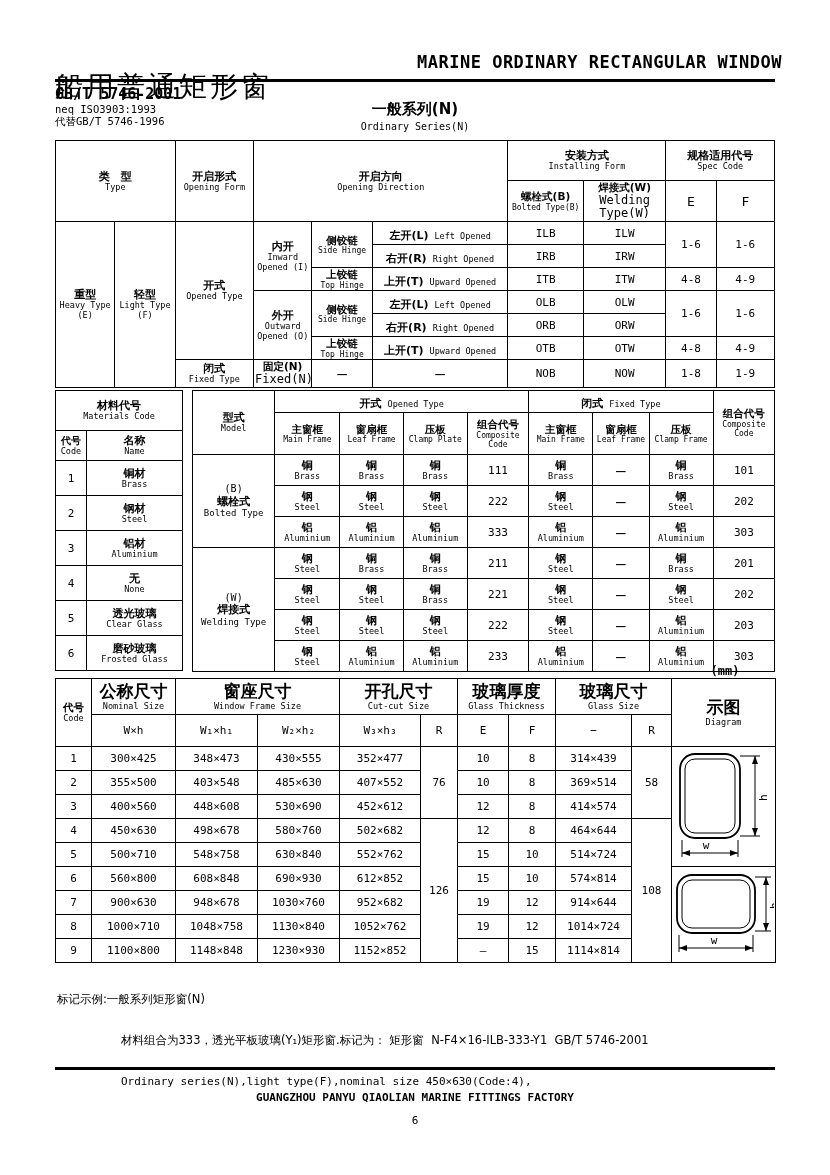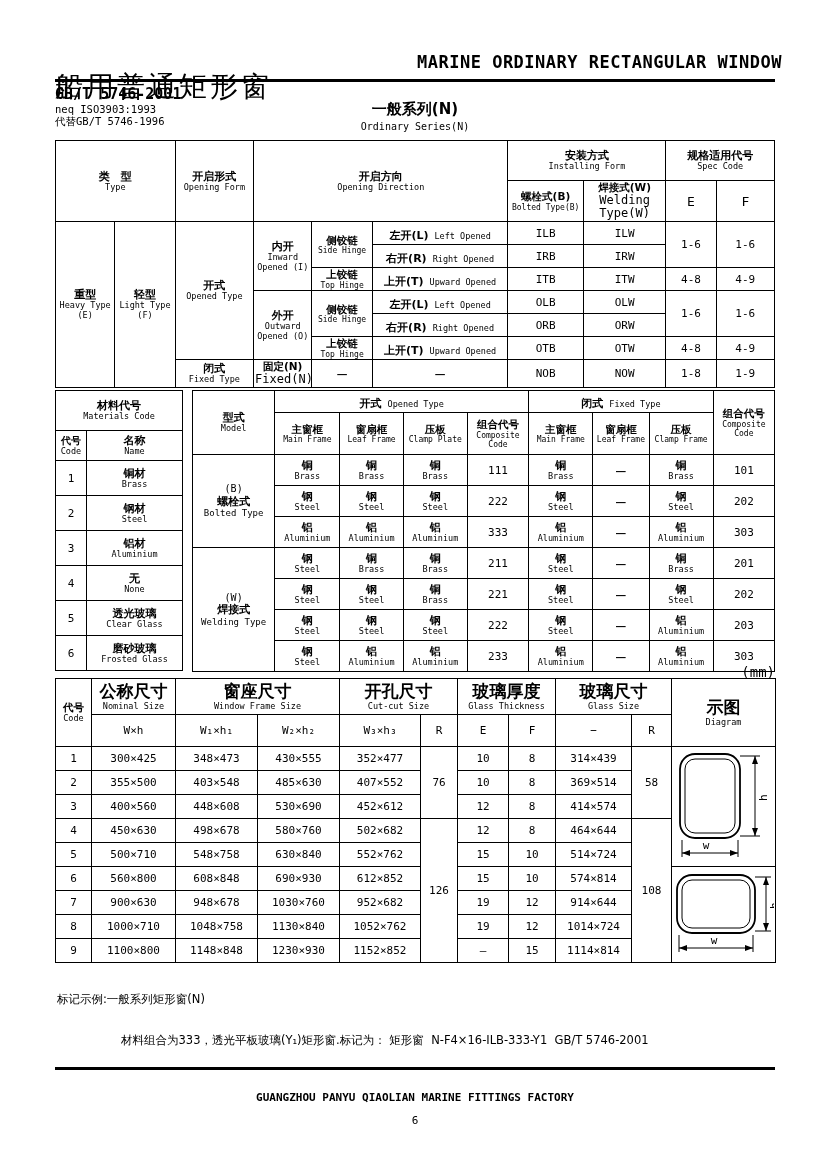--- a/index.html
+++ b/index.html
@@ -24,21 +24,21 @@
   span.en{font-size:8.5px;line-height:1.15;}
   .stk>span{display:block;}
   .stk>span.en:empty{display:none;}
   .inl>span{display:inline;}
   .inl>span.zh{margin-right:6px;}
   .num{font-size:11px;}
   
   .t1{left:55px;top:140px;width:720px;}
   .t2m{left:55px;top:390px;width:127px;}
   .t2r{left:192px;top:390px;width:583px;}
-  .mm-note{left:675px;top:664px;width:100px;text-align:right;font-size:14px;}
+  .mm-note{left:675px;top:664px;width:100px;text-align:center;font-size:12px;font-weight:bold;}
   .t3{left:55px;top:678px;width:720px;}
   .t3 td{font-size:11px;}
   .t3 .hd span.zh{font-size:17px;}
   
   .notes{left:57px;top:966px;width:718px;font-size:11px;line-height:13.6px;white-space:pre-wrap;}
   .notes .ind{padding-left:64px;}
   .notes .nzh{font-family:"DejaVu Sans",sans-serif;font-size:11.5px;}
   .frule{left:55px;top:1066px;width:720px;height:3px;background:#000;border-top:1px solid #fff;}
   .fact-zh{left:55px;top:1074px;width:720px;text-align:center;font-size:13px;font-weight:bold;
            font-family:"DejaVu Sans",sans-serif;}
@@ -703,20 +703,21 @@
       <td>—</td>
       <td>15</td>
       <td>1114×814</td>
     </tr>
   </tbody>
     </table>
 
   <div class="abs notes">
     <div class="nzh">标记示例:一般系列矩形窗(N)</div>
     <div class="nzh ind">材料组合为333，透光平板玻璃(Y₁)矩形窗.标记为： 矩形窗  N-F4×16-ILB-333-Y1  GB/T 5746-2001</div>
+    <div class="ind">Ordinary series(N),light type(F),nominal size 450×630(Code:4),</div>
     
     
   </div>
 
   <div class="abs frule"></div>
   <div class="abs fact-en">GUANGZHOU PANYU QIAOLIAN MARINE FITTINGS FACTORY</div>
   <div class="abs pageno">6</div>
 
 </div>
 

